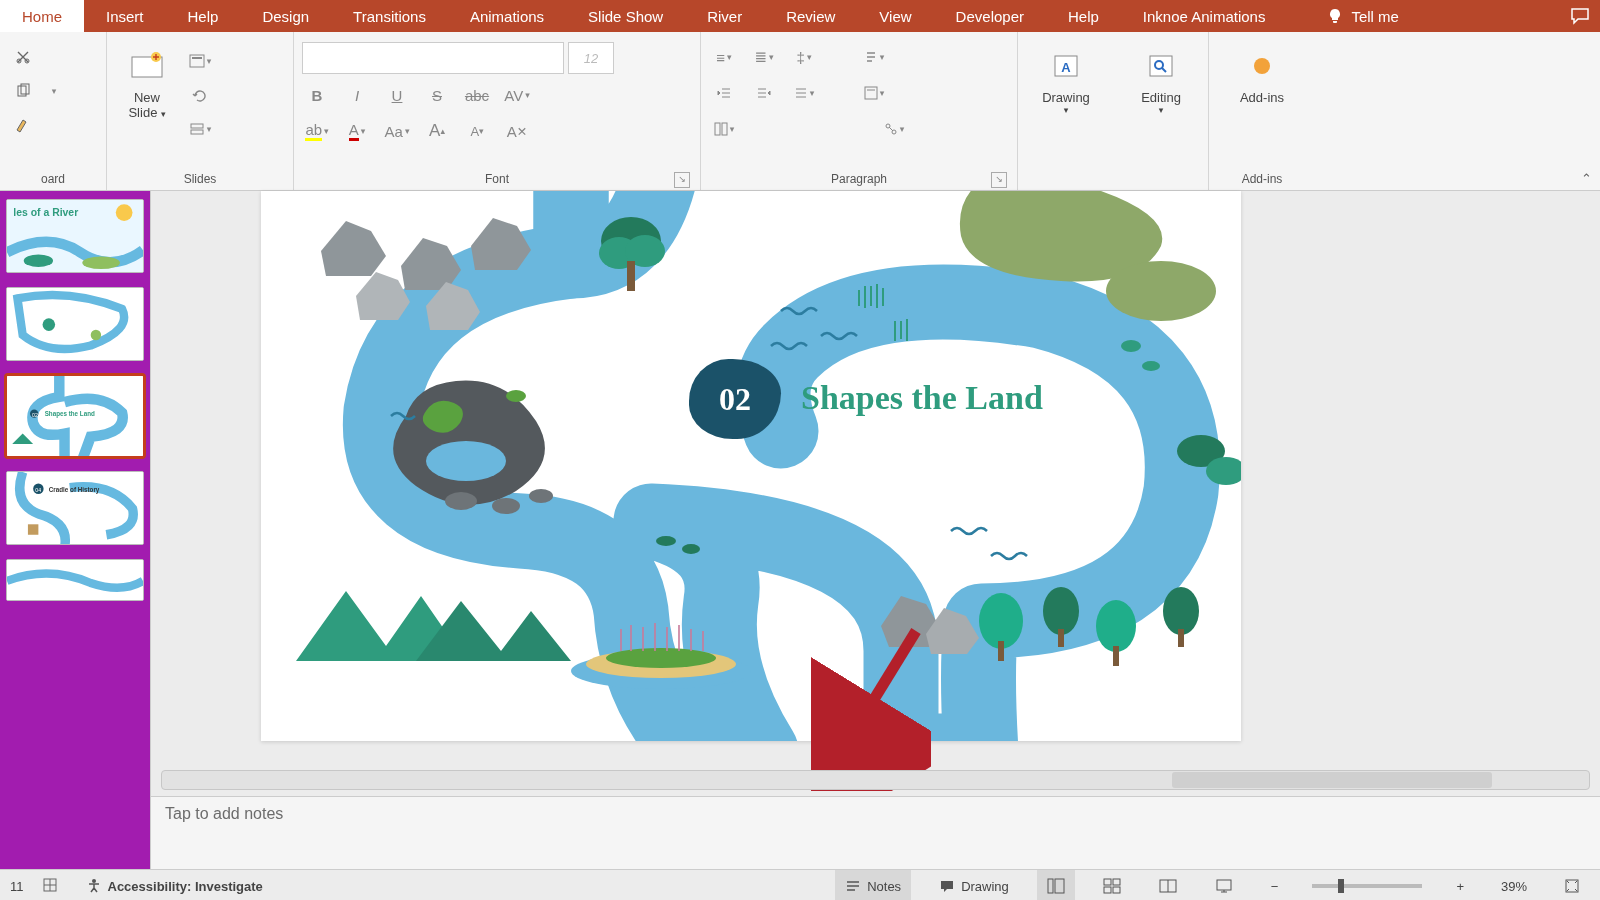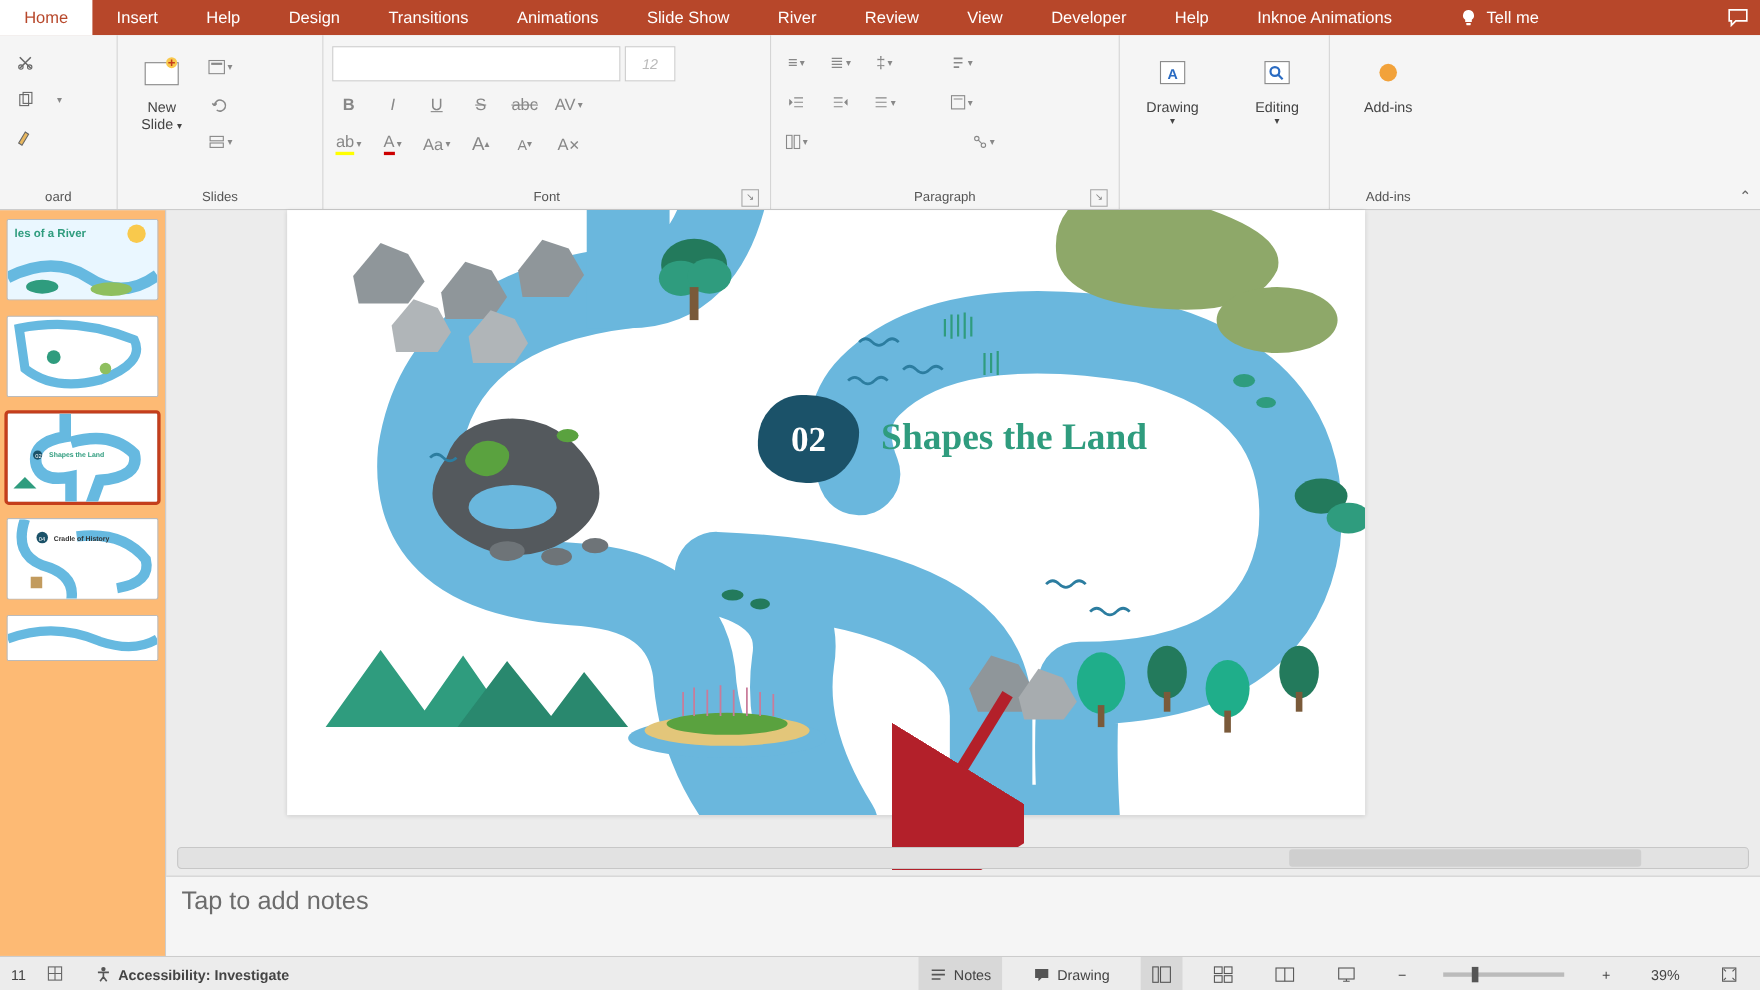--- a/index.html
+++ b/index.html
@@ -139,21 +139,21 @@
 
   
   .workspace {
     height: calc(900px - 32px - 158px - 32px);
     display:flex;
     background:#ececec;
   }
 
   .thumb-panel {
     width: 138px;
-    background:#fdba74;
+    background:#a21caf;
     border-right:1px solid #ccc;
     overflow:hidden;
     padding: 8px 6px;
   }
   .thumb {
     background:#fff;
     border:1px solid #bbb;
     margin-bottom:14px;
     height:72px;
     border-radius:2px;
@@ -207,21 +207,21 @@
   }
 
   .notes-pane {
     height: 56px;
     border-top:1px solid #ccc;
     background:#f5f5f5;
     display:flex;
     align-items:flex-start;
     padding: 8px 14px;
     color:#6c6c6c;
-    font-size:23px;
+    font-size:16px;
   }
 
   
   .status-bar {
     height:32px;
     background:#ececec;
     border-top:1px solid #ccc;
     display:flex;
     align-items:center;
     font-size:13px;

